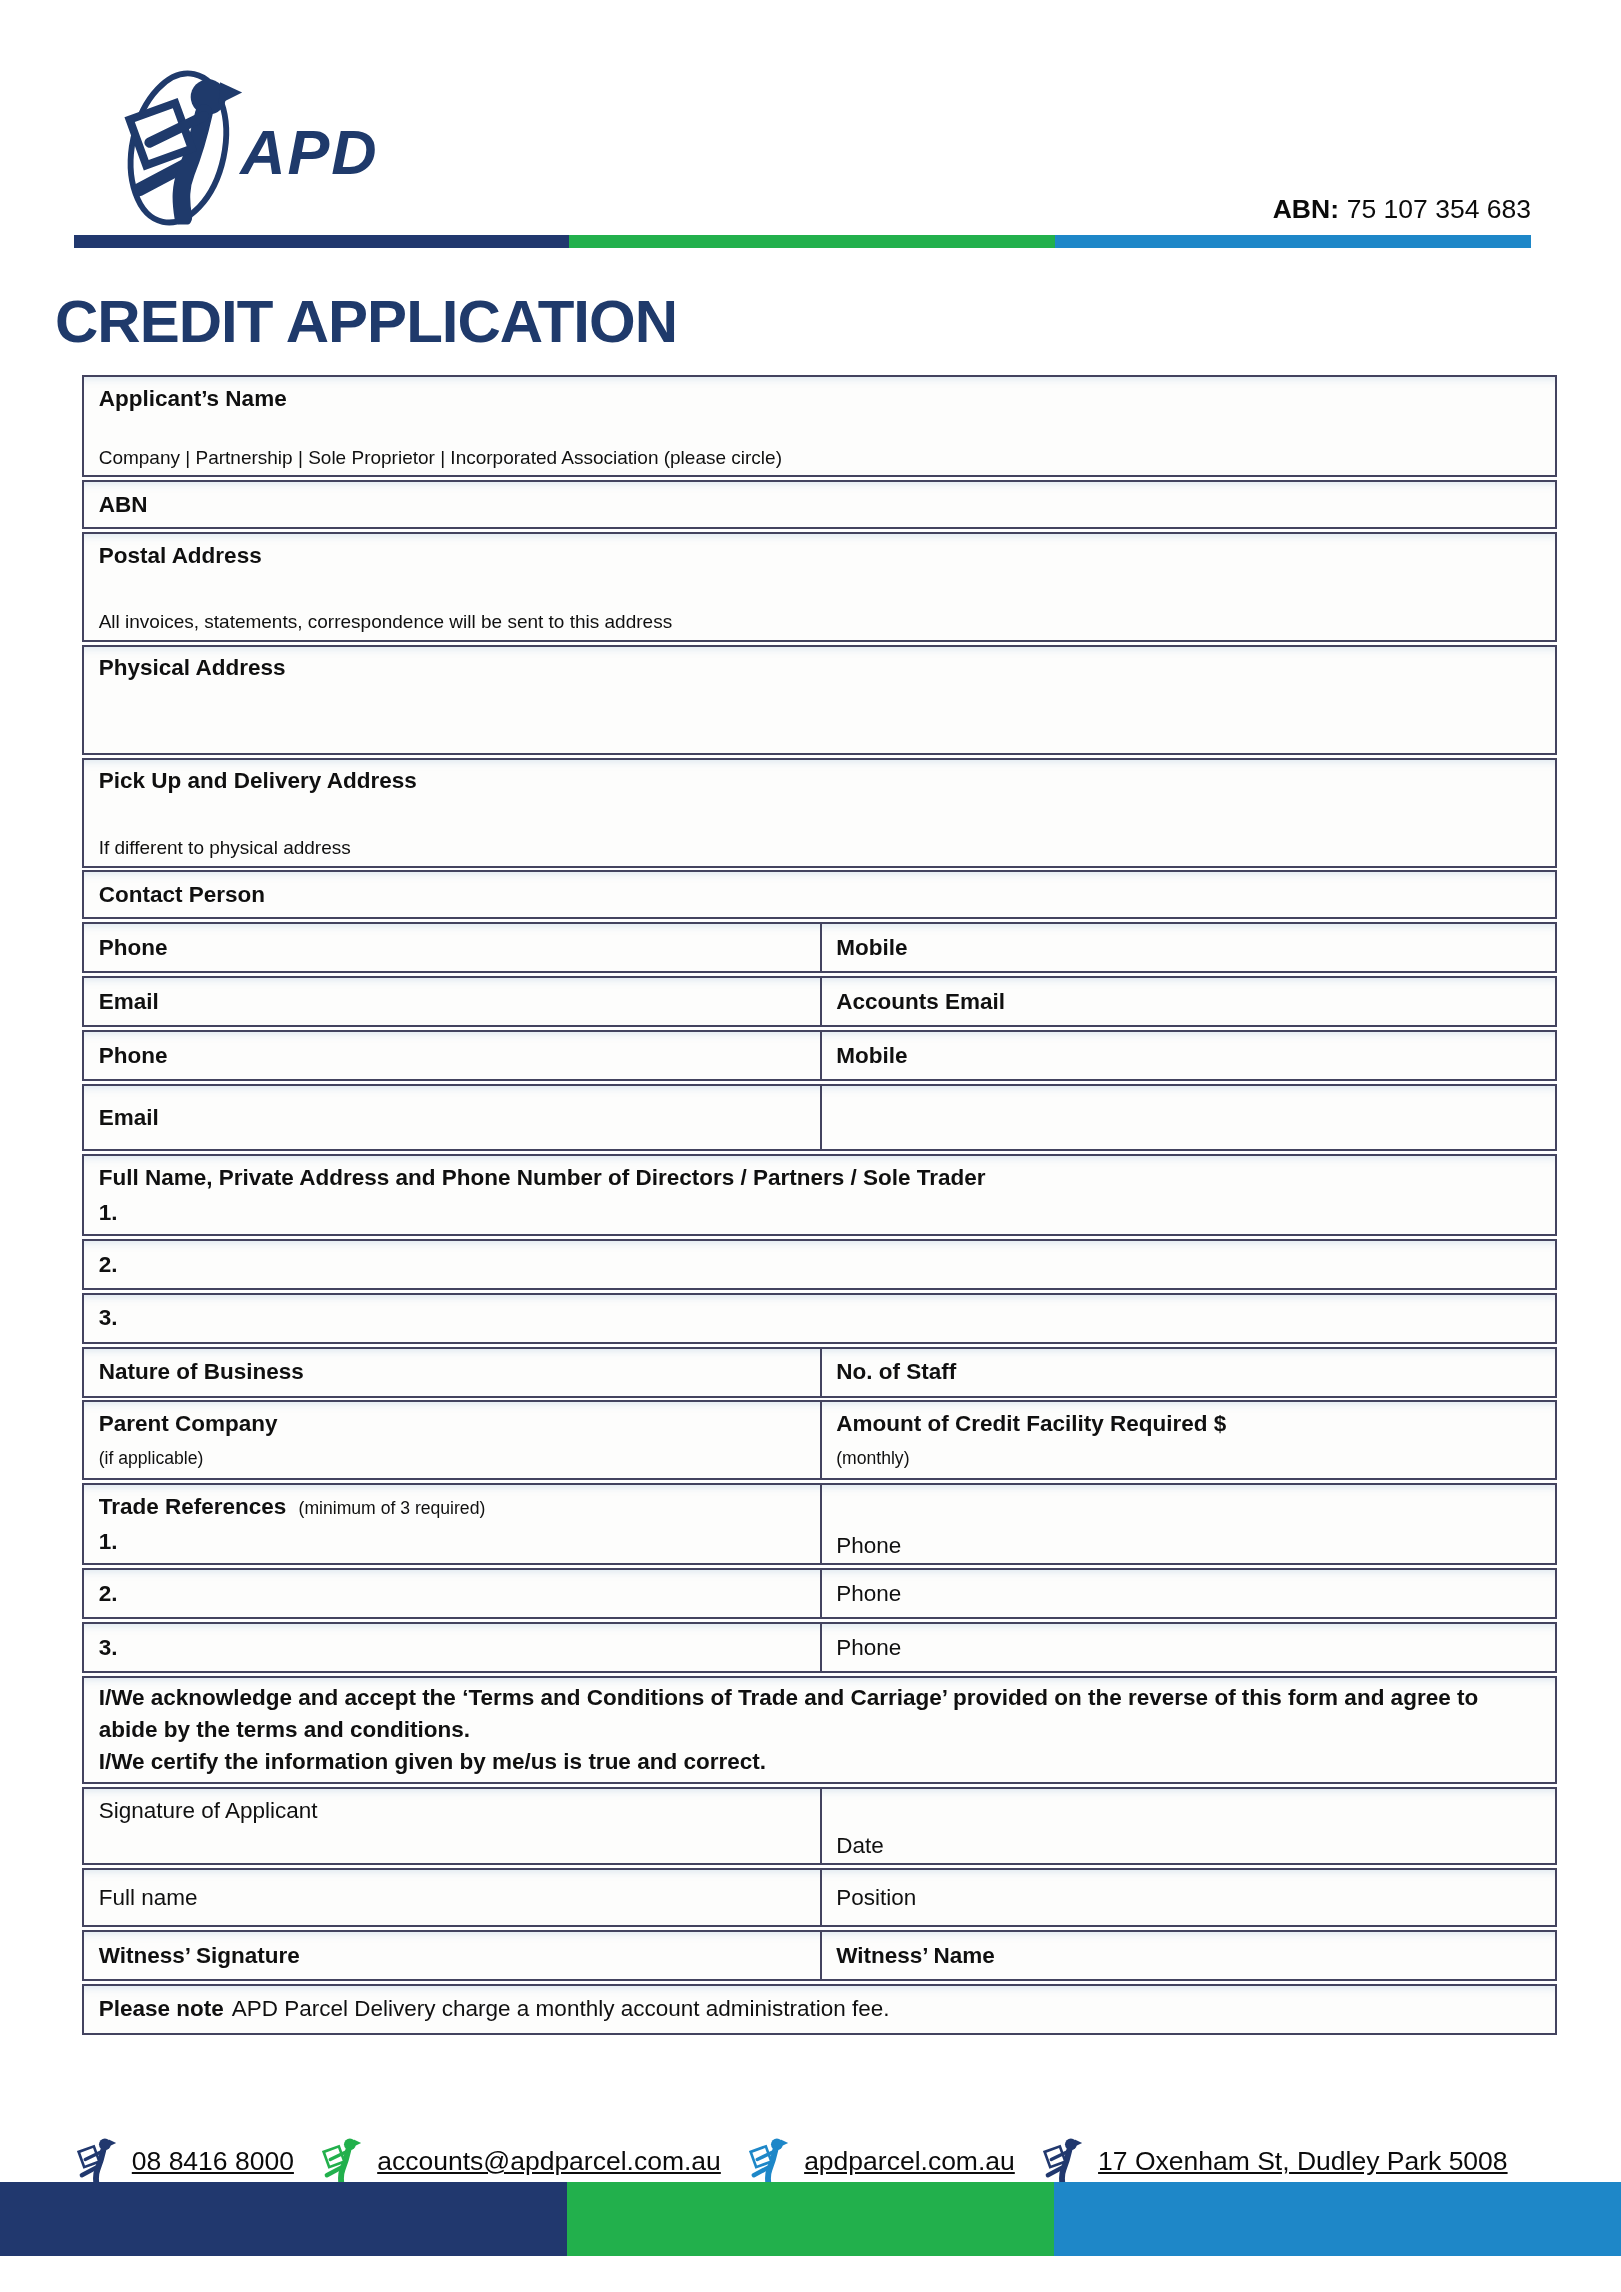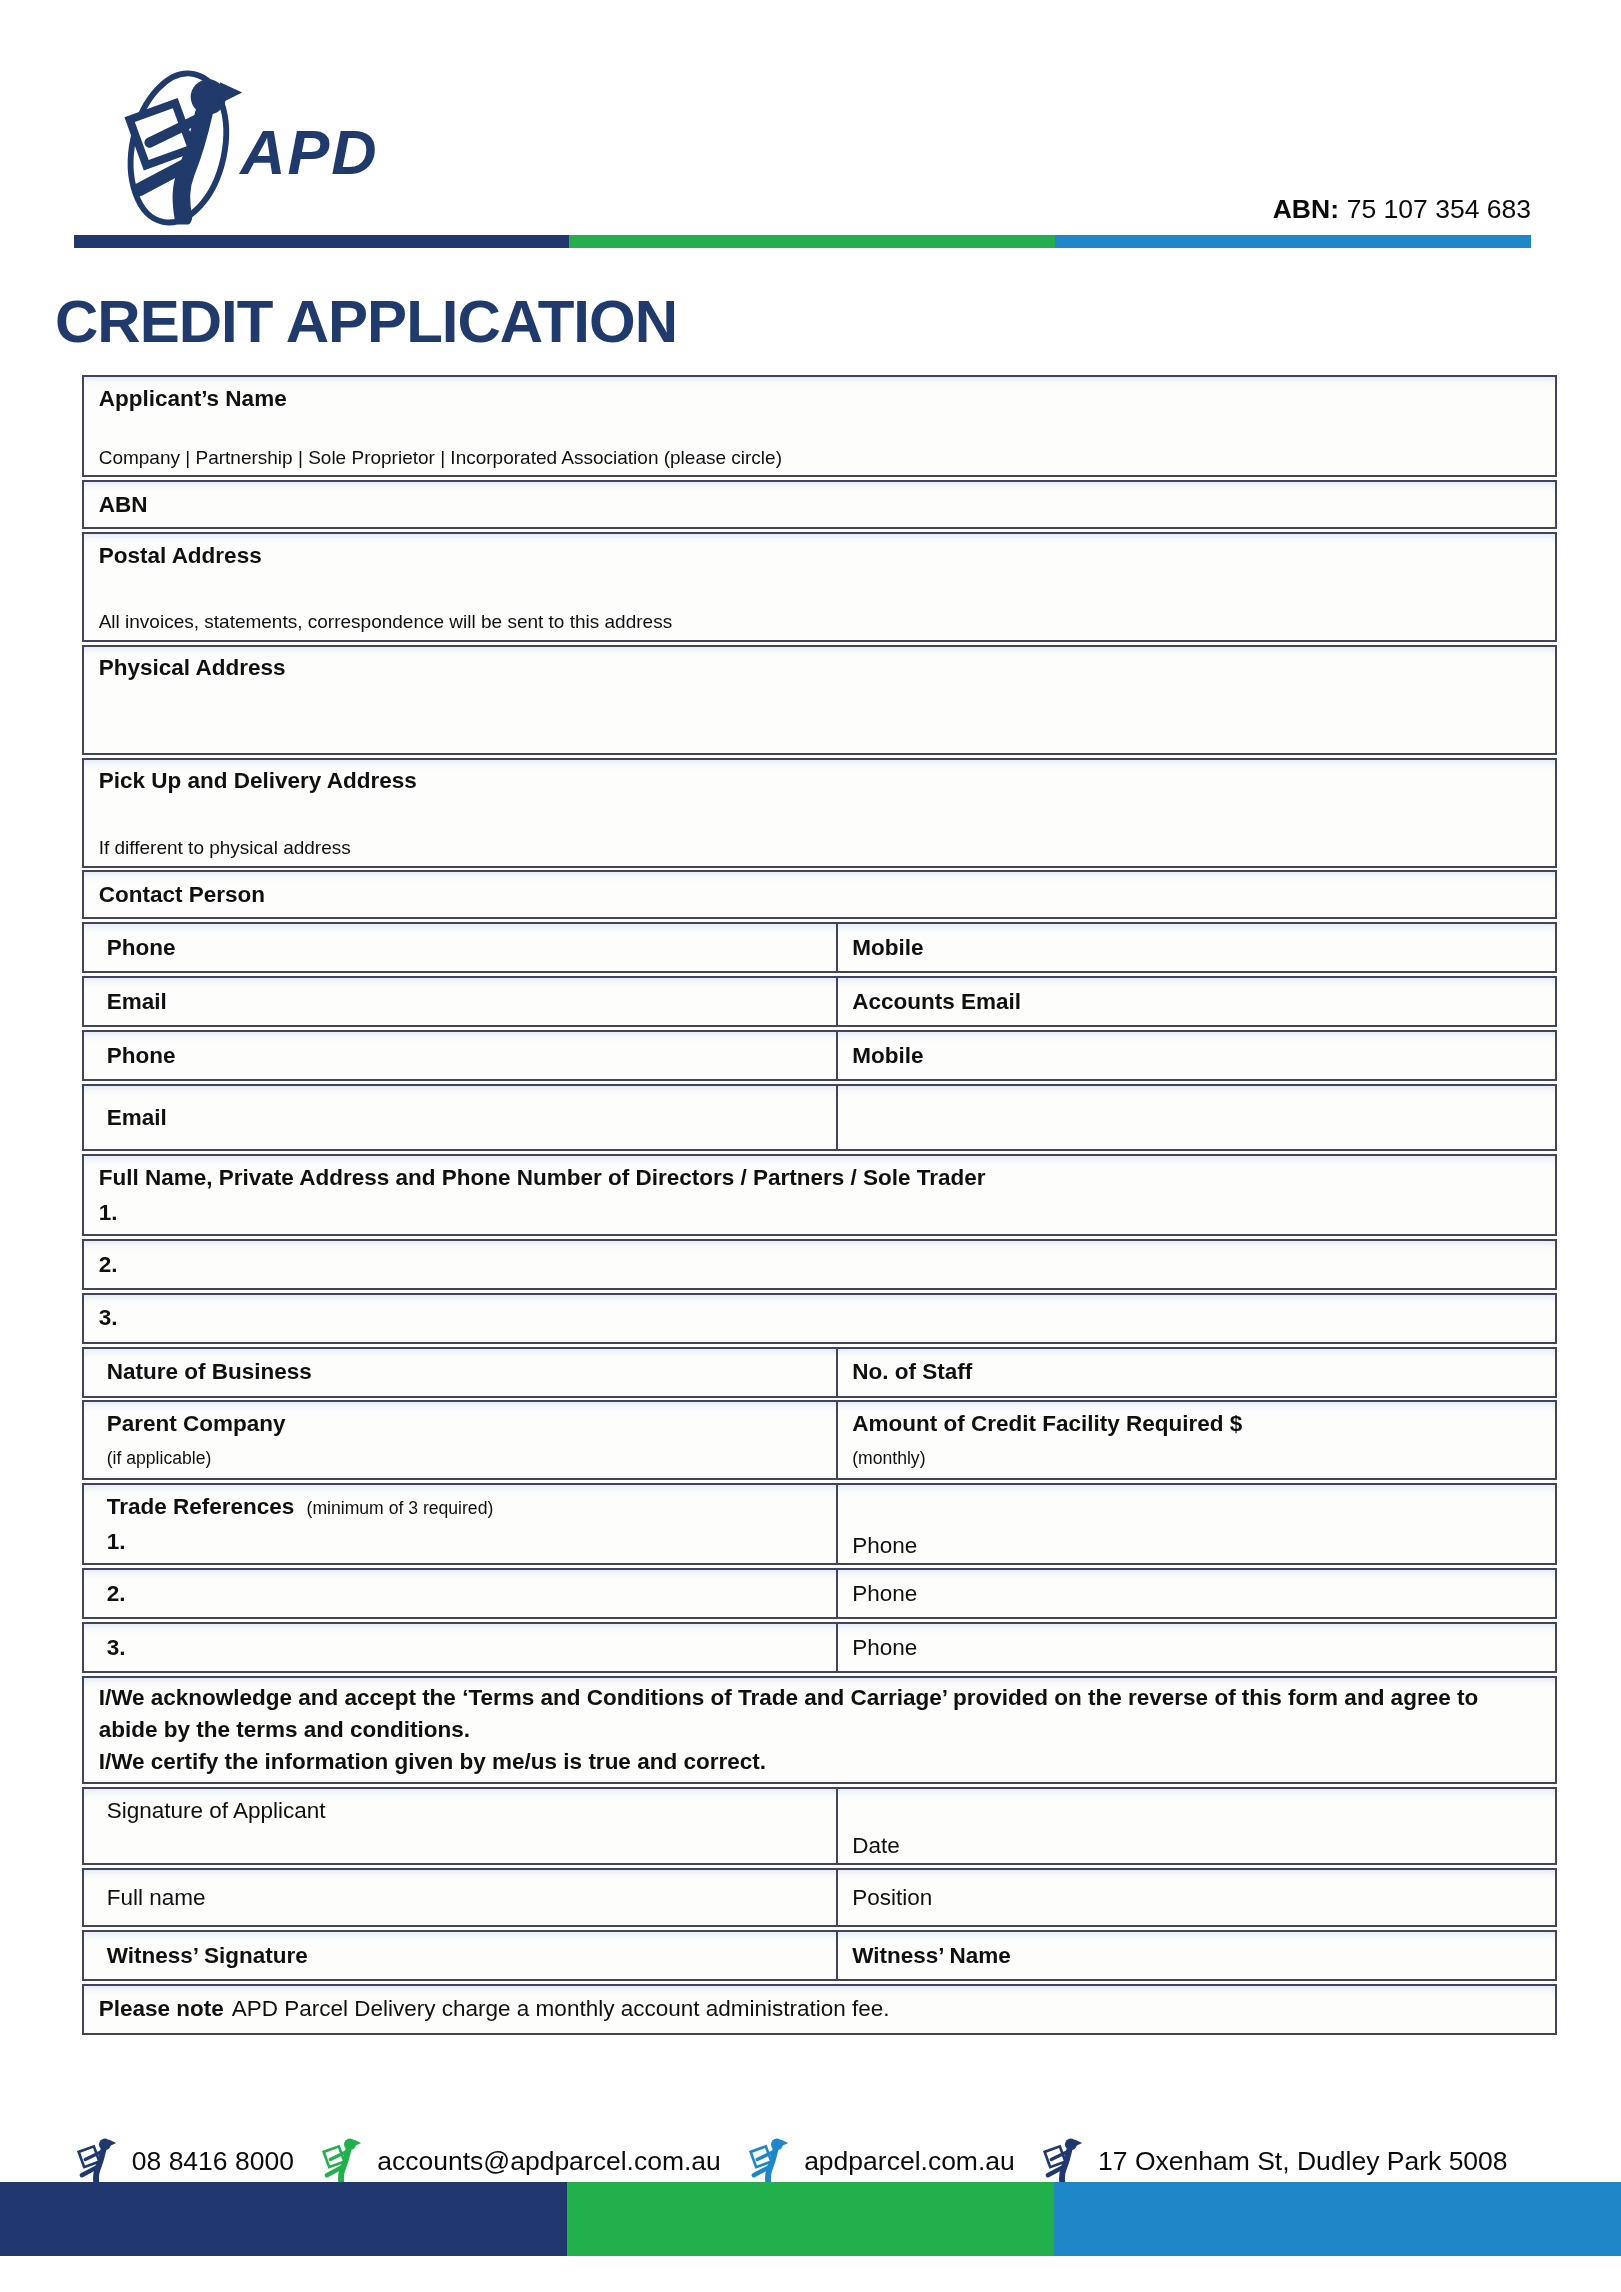--- a/index.html
+++ b/index.html
@@ -25,38 +25,38 @@
     letter-spacing:-1px; color:#1f3a6b; white-space:nowrap;
   }
   
   .form { position:absolute; left:74px; top:375px; width:1475px;padding-left:8px; }
   .row {
     box-sizing:border-box; border:2px solid #43435f; margin-bottom:2.9px;
     background:#fdfdfc; display:flex;
     box-shadow: inset 0 8.8px 9.8px -7.8px rgba(125,165,205,.30);
   }
   .full { box-sizing:border-box; flex:1 1 100%; padding:7.8px 14.7px; display:flex; flex-direction:column; justify-content:flex-start; }
-  .cell { box-sizing:border-box; flex:0 0 50%; max-width:50%; padding:7.8px 14.7px; display:flex; flex-direction:column; justify-content:center;margin-left:8px; }
+  .cell { box-sizing:border-box; flex:0 0 50%; max-width:50%; padding:7.8px 14.7px; display:flex; flex-direction:column; justify-content:center; }
   .cell-r { border-left:2px solid #43435f; }
   .c-center  { justify-content:center; }
   .c-between { justify-content:space-between; }
   .c-end     { justify-content:flex-end; }
   .lbl    { font-weight:700; font-size:22.5px; line-height:27.4px; }
   .lbl-lt { font-weight:400; font-size:22.5px; line-height:27.4px; }
   .sub    { font-weight:400; font-size:19px; line-height:19.6px; }
   .small  { font-weight:400; font-size:17.6px; line-height:23.5px; }
   .ml6    { margin-left:7.8px;text-align:right; }
   .para   { font-weight:700; font-size:22.5px; line-height:32px; }
   .pb6    { padding-bottom:3.9px; }
   .note-b { font-weight:800; font-size:22.5px; margin-right:8px; }
   .note-t { font-weight:400; font-size:22.5px; }
   .note-line { display:flex; align-items:baseline; }
   
   .contact { position:absolute; left:74px; top:2137px; display:flex; align-items:center; gap:25.5px; }
-  .c-item { display:flex; align-items:center; gap:8.8px; font-size:26.5px; color:#0b0b0b; white-space:nowrap; }
+  .c-item { display:flex; align-items:center; gap:8.8px; font-size:26.5px; color:#0b0b0b; white-space:nowrap;text-decoration:underline; }
   .runner-svg { width:49px; height:49px; flex:0 0 auto; }
   .bottom-bar { position:absolute; left:0; top:2182px; width:1621px; height:74px; display:flex; }
   .bottom-bar .seg-navy  { width:35%; }
   .bottom-bar .seg-green { width:30%; }
   .bottom-bar .seg-blue  { width:35%; }
   .defs { position:absolute; width:0; height:0; overflow:hidden; }
 </style>
 </head>
 <body>
 

